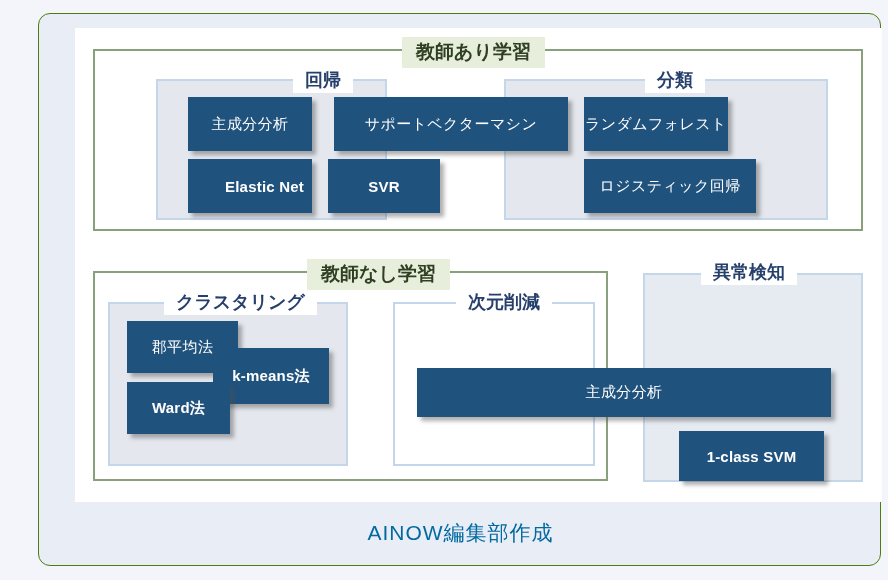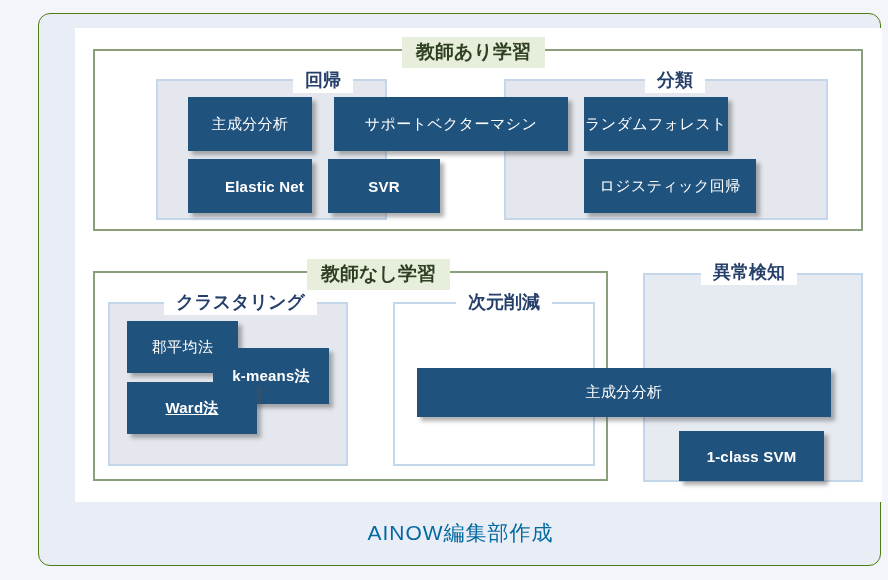--- a/index.html
+++ b/index.html
@@ -158,21 +158,21 @@
     <div class="panel-label label-blue" style="left:89px; top:262px;">クラスタリング</div>
 
     <div class="sub-panel no-fill" style="left:318px; top:274px; width:202px; height:164px;"></div>
 
     <div class="panel-label label-blue" style="left:381px; top:262px;">次元削減</div>
 
     <div class="algo-box" style="left:52px; top:293px; width:111px; height:52px;">郡平均法</div>
 
     <div class="algo-box latin" style="left:138px; top:320px; width:116px; height:56px;">k-means法</div>
 
-    <div class="algo-box latin" style="left:52px; top:354px; width:130px; height:52px;text-decoration:underline;">Ward法</div>
+    <div class="algo-box latin" style="left:52px; top:354px; width:103px; height:52px;">Ward法</div>
 
     <div class="algo-box" style="left:342px; top:340px; width:414px; height:49px;">主成分分析</div>
 
     <div class="sub-panel tinted" style="left:568px; top:245px; width:220px; height:209px;"></div>
 
     <div class="panel-label label-blue on-panel" style="left:626px; top:232px;">異常検知</div>
 
 
     <div class="algo-box latin" style="left:604px; top:403px; width:145px; height:50px;">1-class SVM</div>
 

